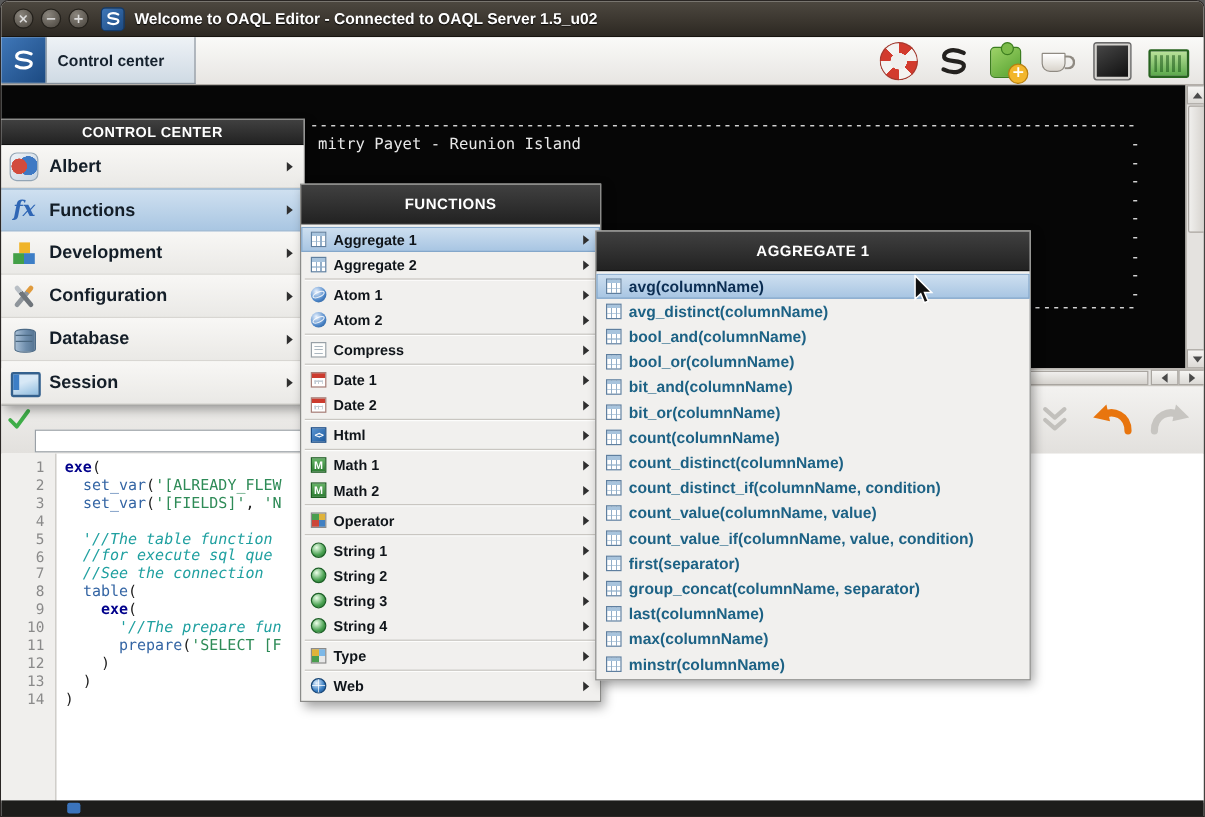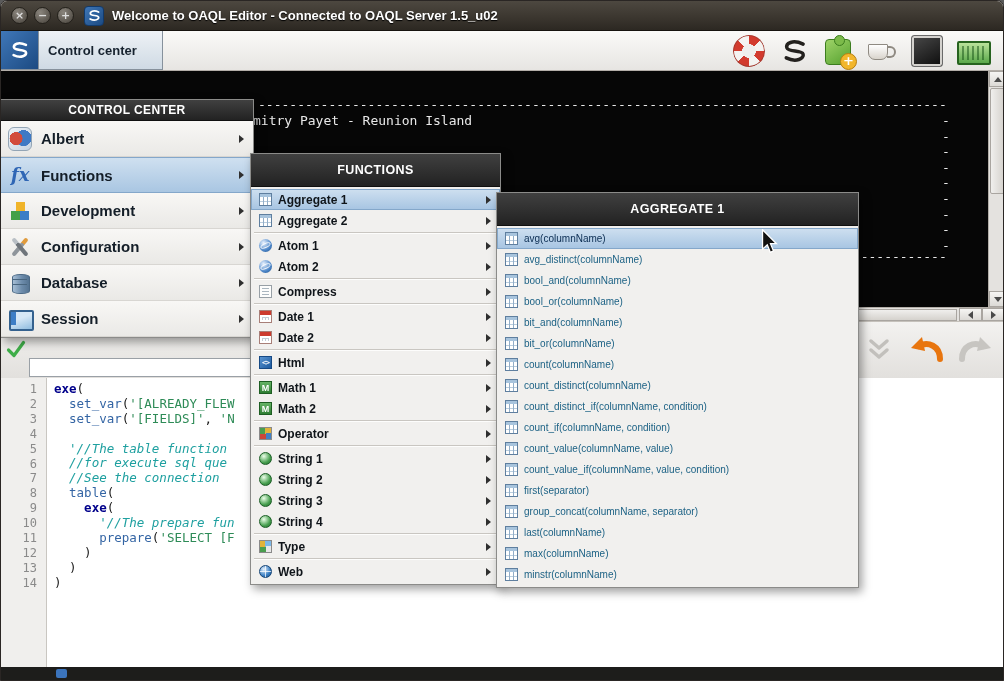--- a/index.html
+++ b/index.html
@@ -28,21 +28,21 @@
   .tbi.coffee-break::before{content:"";position:absolute;left:3px;top:9px;width:18px;height:14px;background:linear-gradient(#ffffff,#d9d4cc);border:1px solid #8f8a82;border-radius:1px 1px 7px 7px}
   .tbi.coffee-break::after{content:"";position:absolute;left:22px;top:11px;width:7px;height:8px;border:2px solid #8f8a82;border-left:none;border-radius:0 6px 6px 0}
   .tbi.terminal{background:linear-gradient(150deg,#4a4a4a,#0c0c0c);border:1px solid #6a6a6a;border-radius:3px;box-shadow:inset 0 0 0 2px #d4d2ce}
   .tbi.memory-chip{width:34px;height:24px;margin-top:4px;background:linear-gradient(#b9e29a,#5ba84b);border:2px solid #27631f;border-radius:2px}
   .tbi.memory-chip::before{content:"";position:absolute;inset:3px;background:repeating-linear-gradient(to right,rgba(20,80,20,.5) 0 2px,transparent 2px 5px)}
 
   
   .console{position:absolute;left:0;top:70px;width:987px;height:236px;background:#060606;color:#e8e8e8;z-index:1;overflow:hidden;cursor:text}
   .console pre{position:absolute;font:13px/15.6px "DejaVu Sans Mono",monospace;white-space:pre;color:#e8e8e8}
   .c-dash-top{left:257px;top:26px}
-  .c-author{left:252px;top:42px}
+  .c-author{left:264px;top:42px}
   .c-rdash{left:941px;top:42px}
   .c-dash-bottom{left:257px;top:178px}
 
   
   .vscroll{position:absolute;left:987px;top:70px;width:17px;height:236px;background:#e4e2df;border-left:1px solid #b3aea8;z-index:1}
   .sb-btn{position:absolute;width:17px;height:16px;background:linear-gradient(#f6f5f3,#dcdad6);border:1px solid #a9a5a0;display:flex;align-items:center;justify-content:center;cursor:pointer}
   .vscroll .up{left:0;top:0}.vscroll .down{left:0;bottom:0}
   .vthumb{position:absolute;left:1px;top:17px;width:15px;height:106px;background:linear-gradient(to right,#f0efed,#d5d2cd);border:1px solid #a9a5a0;border-radius:2px;cursor:grab}
   .hscroll{position:absolute;left:0;top:306px;width:1004px;height:15px;background:#e4e2df;border-top:1px solid #b3aea8;border-bottom:1px solid #c5c1bb;z-index:1}
   .hthumb{position:absolute;left:0;top:1px;height:12px;width:956px;background:linear-gradient(#f0efed,#d5d2cd);border:1px solid #a9a5a0;cursor:grab}
@@ -87,21 +87,21 @@
   #fn-menu .menu-hdr,#agg-menu .menu-hdr{height:33px;line-height:33px;font-size:12.5px}
   #fn-items,#agg-items{padding:2px 0}
 
   .cc-item{height:36px;display:flex;align-items:center;background:linear-gradient(#f8f7f5,#eae9e6);border-bottom:1px solid #d8d6d2;cursor:pointer}
   .cc-item.sel{background:linear-gradient(#cfe0f0,#a9c6e2);border-top:1px solid #84a7ca;border-bottom:1px solid #84a7ca}
   .cc-label{font-weight:bold;font-size:15px;color:#141e28}
   .mi-arrow{margin-left:auto;margin-right:9px;width:0;height:0;border-top:4px solid transparent;border-bottom:4px solid transparent;border-left:5px solid #2f2f2f;flex:none}
   .fn-item,.agg-item{height:21px;display:flex;align-items:center;padding-left:8px;cursor:pointer}
   .fn-item.sel,.agg-item.sel{background:linear-gradient(#cfe0f0,#a6c4e2);box-shadow:inset 0 0 0 1px #84a7ca}
   .fn-label{font-weight:bold;font-size:12px;color:#10151a}
-  .agg-label{font-weight:normal;font-size:10px;color:#1d6285}
+  .agg-label{font-weight:bold;font-size:13px;color:#1d6285}
   .agg-item.sel .agg-label{color:#0b2d52}
   .mi-sep{height:4px;position:relative}
   .mi-sep::after{content:"";position:absolute;left:3px;right:3px;top:1px;height:1px;background:#c9c6c1;box-shadow:0 1px 0 #fdfdfc}
 
   
   .ic{width:13px;height:13px;margin-right:6px;position:relative;display:inline-block;flex:none}
   .ic.table{border:1px solid #5f7f9f;background:
     linear-gradient(to bottom,#a8c4dd 0 3px,transparent 3px),
     linear-gradient(to right,transparent 3px,#93aec8 3px 4px,transparent 4px 7px,#93aec8 7px 8px,transparent 8px),
     linear-gradient(to bottom,transparent 7px,#b9cdde 7px 8px,transparent 8px),#fff}
@@ -458,24 +458,20 @@
         <div class="agg-item">
           <span class="ic table"></span>
           <span class="agg-label">count_distinct(columnName)</span>
         </div>
         <div class="agg-item">
           <span class="ic table"></span>
           <span class="agg-label">count_distinct_if(columnName, condition)</span>
         </div>
         <div class="agg-item">
           <span class="ic table"></span>
-          <span class="agg-label">count_if(columnName, condition)</span>
-        </div>
-        <div class="agg-item">
-          <span class="ic table"></span>
           <span class="agg-label">count_value(columnName, value)</span>
         </div>
         <div class="agg-item">
           <span class="ic table"></span>
           <span class="agg-label">count_value_if(columnName, value, condition)</span>
         </div>
         <div class="agg-item">
           <span class="ic table"></span>
           <span class="agg-label">first(separator)</span>
         </div>

